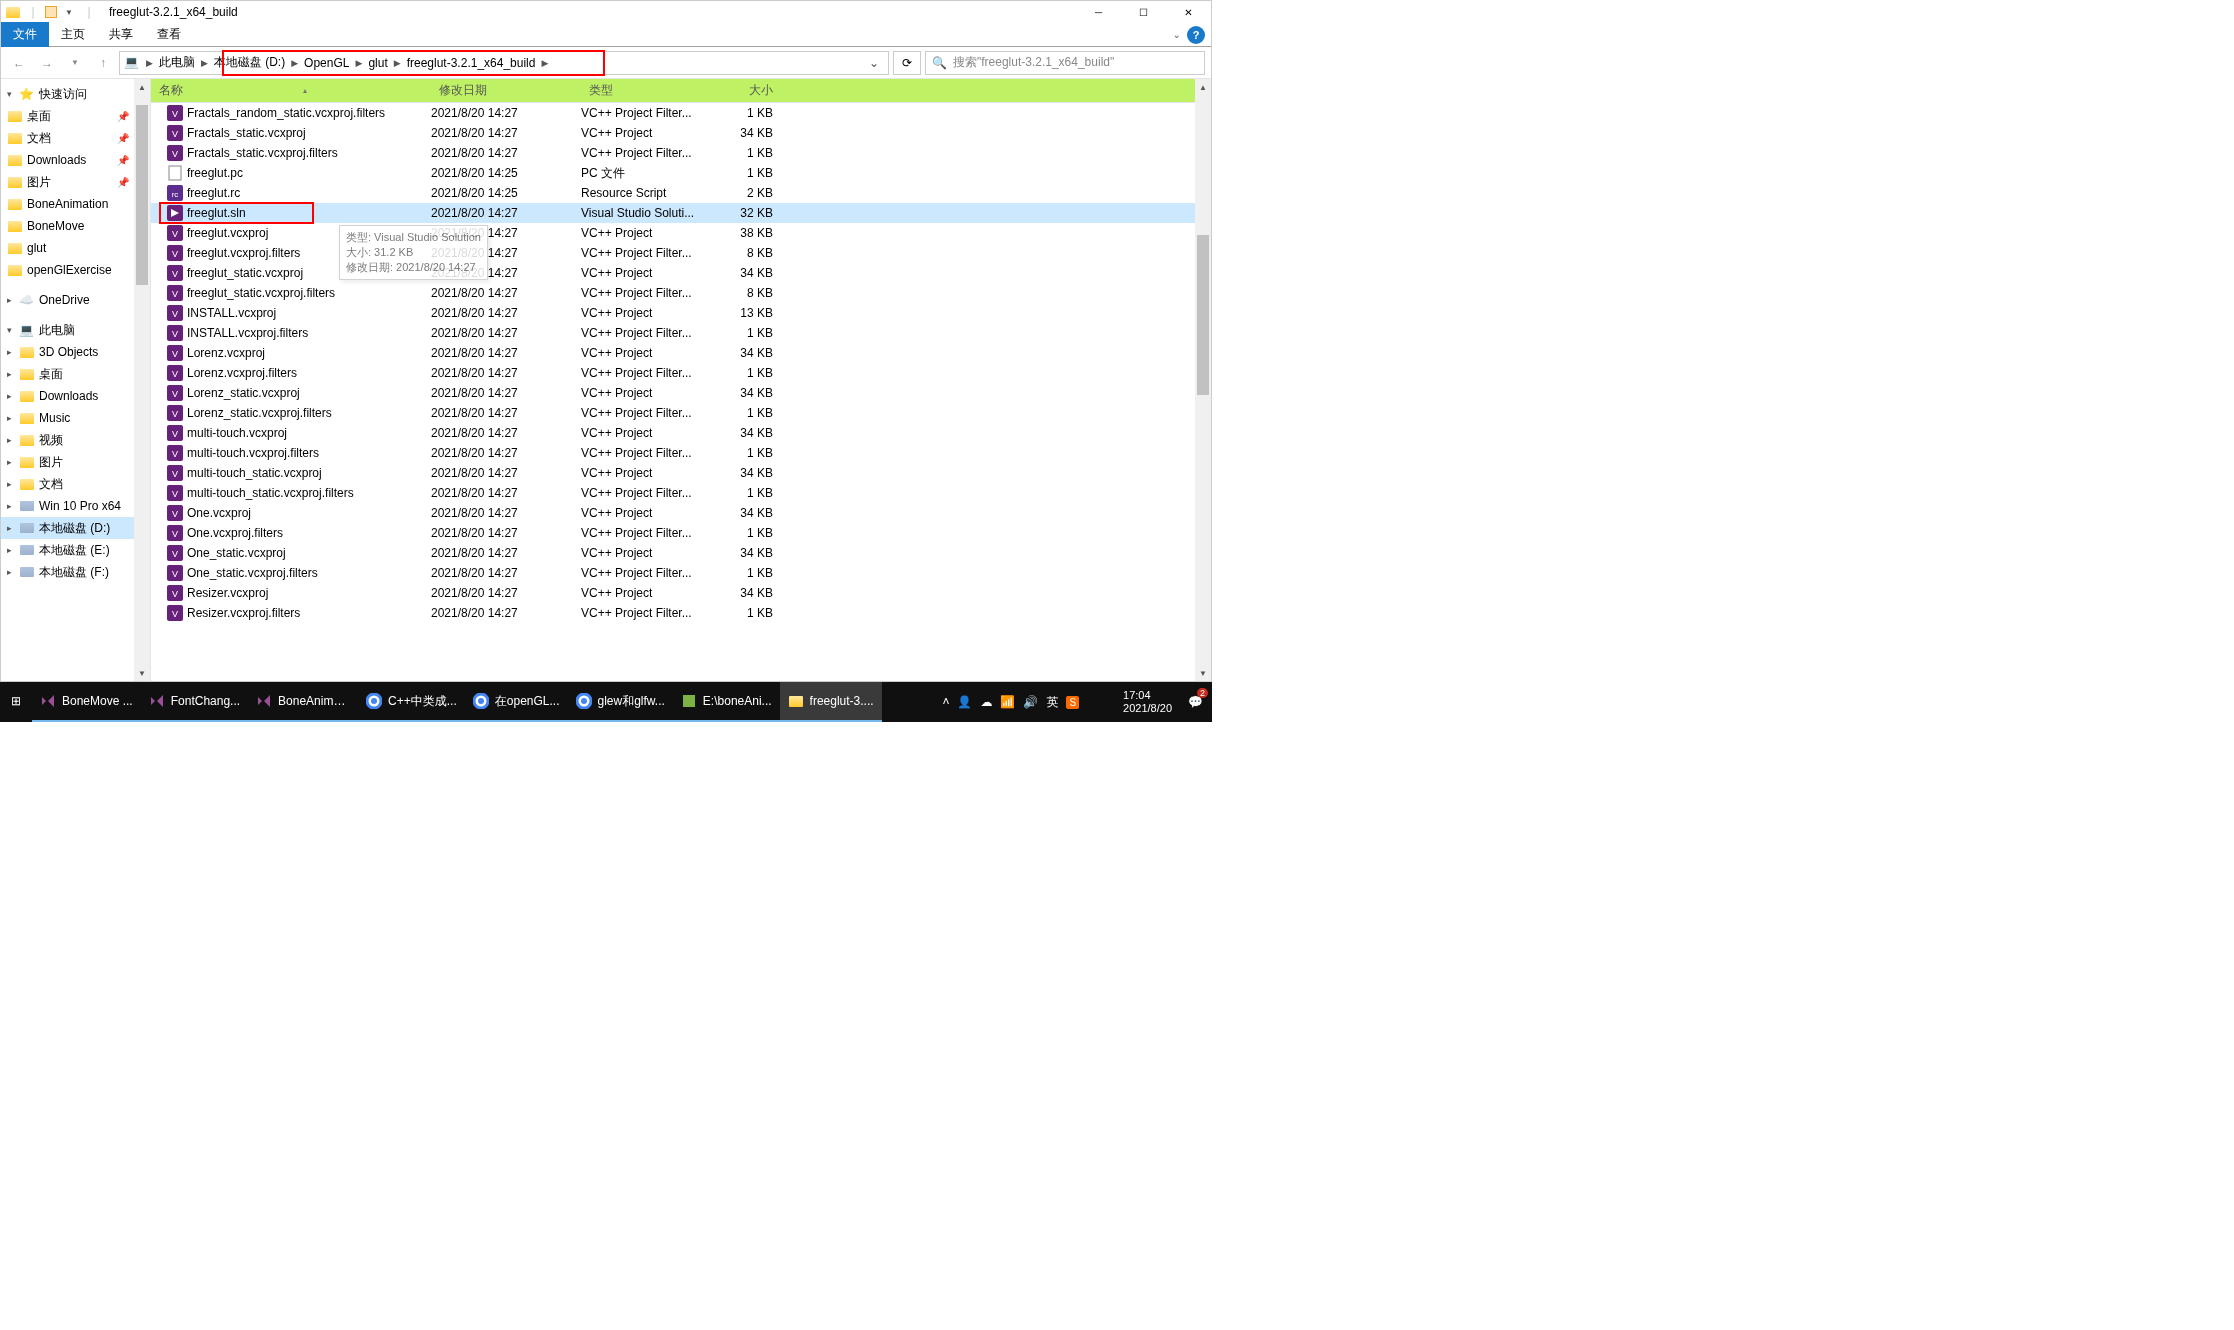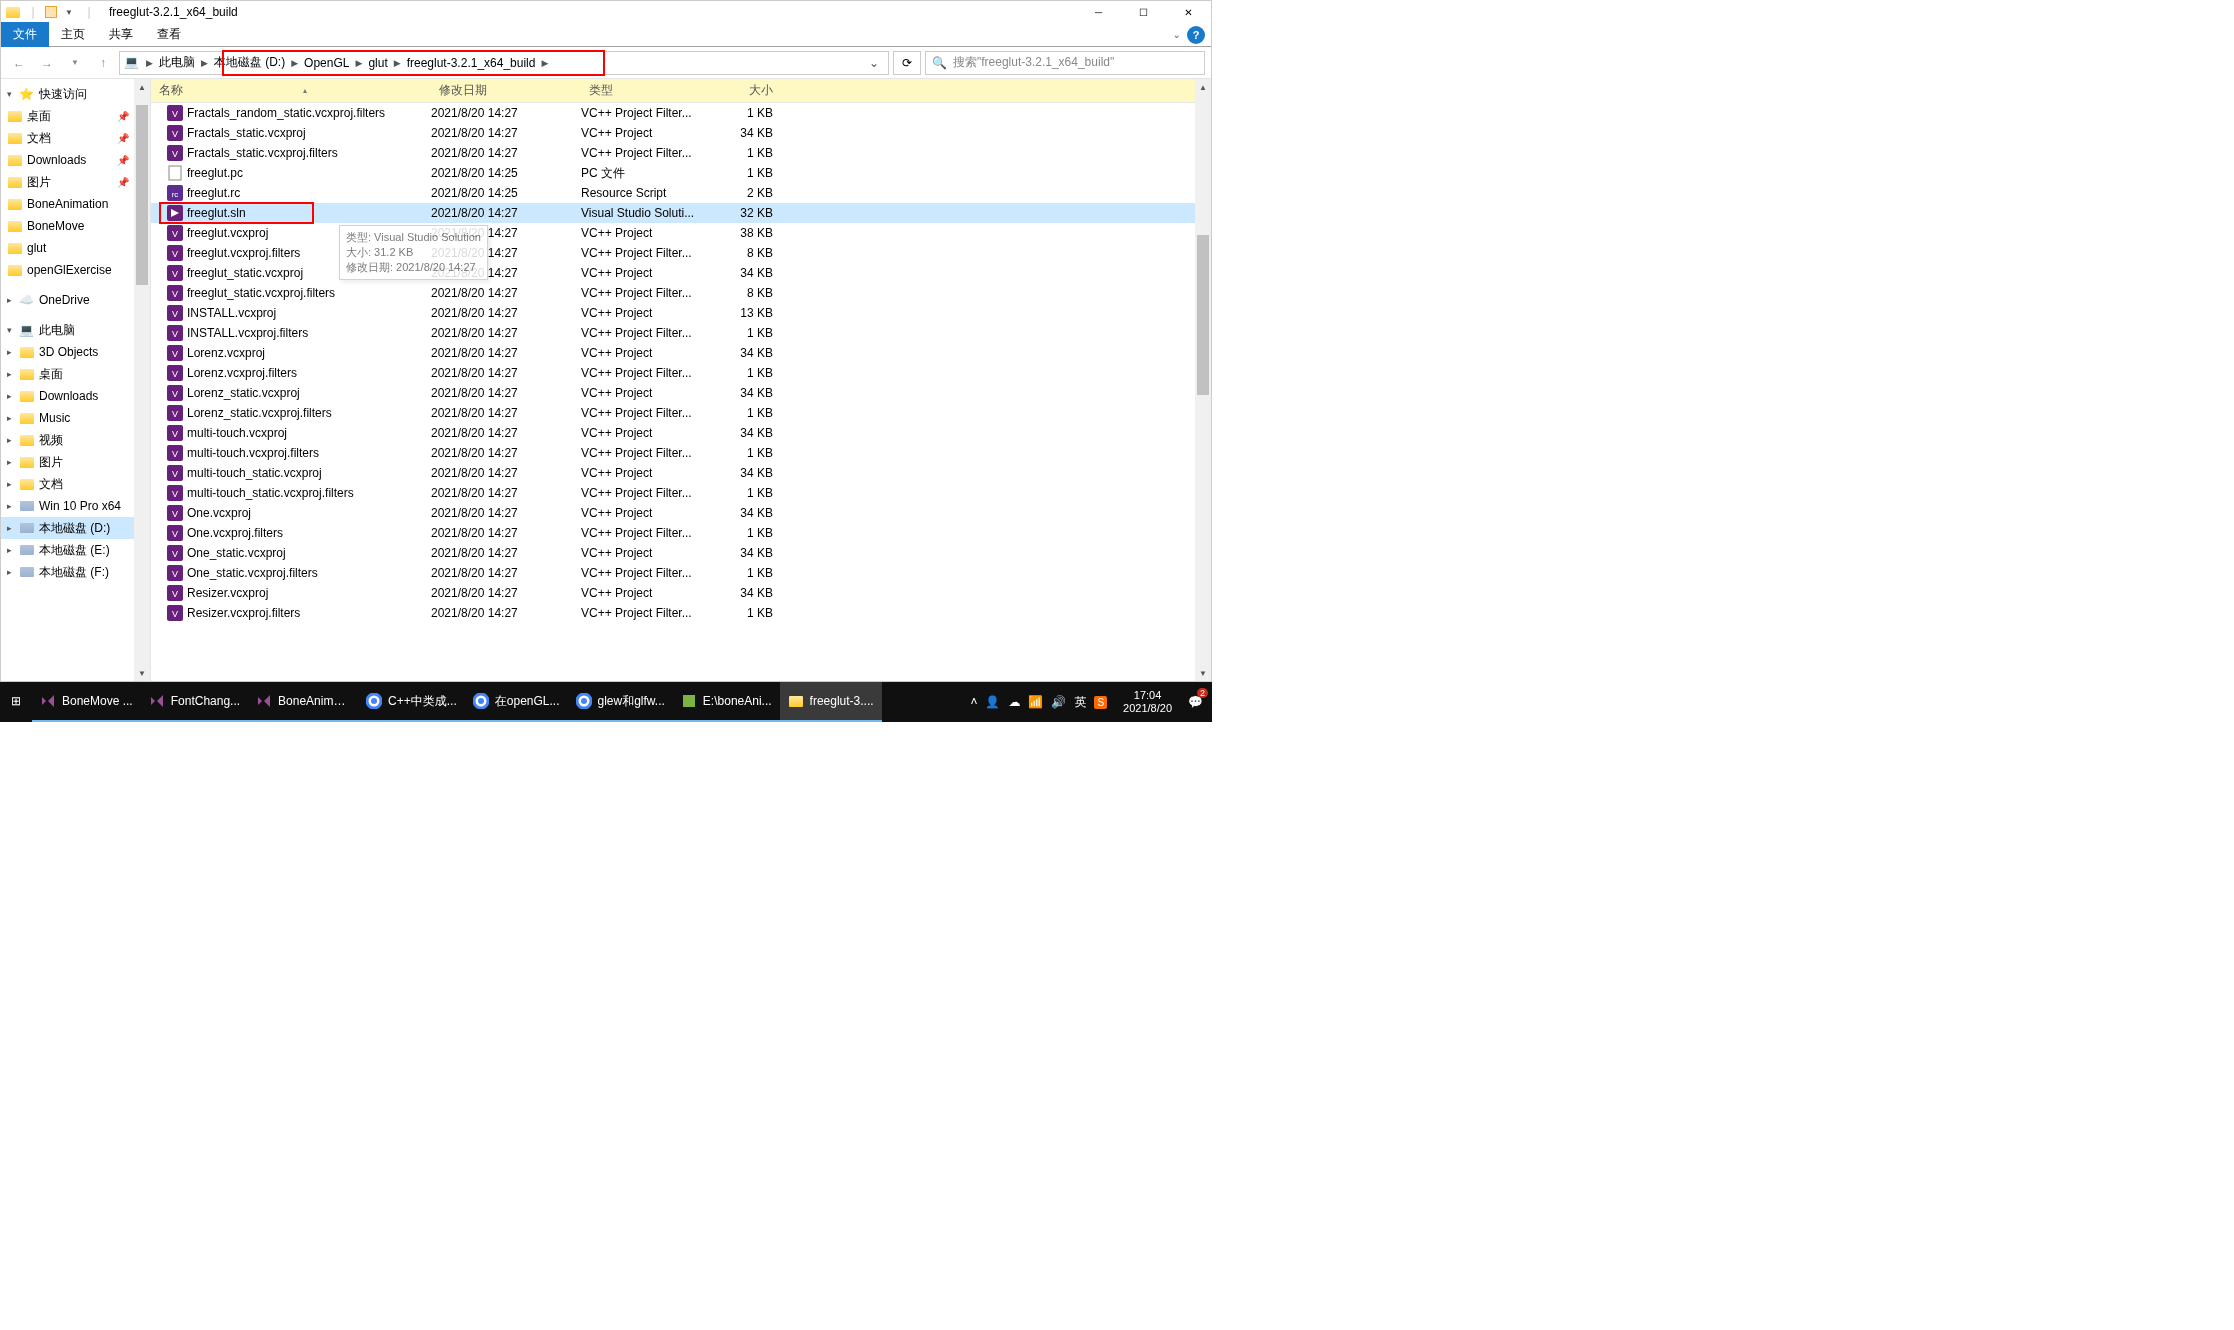--- a/index.html
+++ b/index.html
@@ -53,21 +53,21 @@
 .nav-item .pin { margin-left: auto; margin-right: 4px; color: #888; font-size: 10px; }
 .nav-spacer { height: 8px; }
 
 
 .filelist-wrap { flex: 1; display: flex; }
 .filelist { flex: 1; overflow-y: auto; }
 .file-scroll { width: 16px; background: #f0f0f0; display: flex; flex-direction: column; }
 .file-scroll .sbtn { height: 16px; display: flex; align-items: center; justify-content: center; font-size: 8px; color: #555; }
 .file-scroll .strack { flex: 1; position: relative; }
 .file-scroll .sthumb { position: absolute; left: 2px; right: 2px; top: 140px; height: 160px; background: #c1c1c1; }
-.fl-header { display: flex; height: 24px; align-items: center; border-bottom: 1px solid #e5e5e5; color: #555; position: sticky; top: 0; background: #fef9c3; }
+.fl-header { display: flex; height: 24px; align-items: center; border-bottom: 1px solid #e5e5e5; color: #555; position: sticky; top: 0; background: #bef264; }
 .fl-header .col { padding: 0 8px; font-size: 12px; }
 .fl-header .sort { font-size: 8px; color: #777; margin-left: 120px; }
 .col-name { width: 280px; padding-left: 16px; display: flex; align-items: center; }
 .col-date { width: 150px; }
 .col-type { width: 130px; }
 .col-size { width: 70px; text-align: right; }
 .fl-row { display: flex; height: 20px; align-items: center; position: relative; }
 .fl-row.selected { background: #cce8ff; }
 .fl-row .col-name { display: flex; align-items: center; padding-left: 16px; }
 .fl-row .ficon { width: 16px; height: 16px; margin-right: 4px; display: inline-flex; align-items: center; justify-content: center; }
@@ -86,21 +86,21 @@
 
 
 .taskbar { height: 40px; background: #101010; display: flex; align-items: center; color: #fff; font-size: 12px; width: 1212px; }
 .taskbar .tb-btn { height: 40px; display: flex; align-items: center; padding: 0 8px; gap: 6px; border-bottom: 2px solid transparent; }
 .taskbar .tb-btn.running { border-bottom: 2px solid #76b9ed; }
 .taskbar .tb-btn.active { background: #3a3a3a; border-bottom: 2px solid #76b9ed; }
 .taskbar .tb-btn .ticon { width: 16px; height: 16px; display: inline-flex; align-items: center; justify-content: center; }
 .taskbar .tb-label { white-space: nowrap; overflow: hidden; max-width: 72px; text-overflow: ellipsis; }
 .taskbar .tb-spacer { flex: 1; }
 .taskbar .systray { display: flex; align-items: center; gap: 8px; padding: 0 8px; }
-.taskbar .clock { text-align: center; padding: 0 8px; font-size: 11px; line-height: 1.2; }
+.taskbar .clock { padding: 0 8px; font-size: 11px; line-height: 1.2; margin-left: 28px; }
 .taskbar .notify { width: 32px; height: 40px; display: flex; align-items: center; justify-content: center; position: relative; }
 .taskbar .notify .badge { position: absolute; top: 6px; right: 4px; background: #c42b1c; border-radius: 8px; font-size: 9px; padding: 0 3px; }
 
 
 .folder-icon { background: linear-gradient(#ffe79e, #ffca28); width: 14px; height: 11px; border-radius: 1px; }
 .disk-icon { background: linear-gradient(#b0c4de, #9db2ce); width: 14px; height: 10px; border-radius: 1px; }
 </style>
 </head>
 <body>
 

